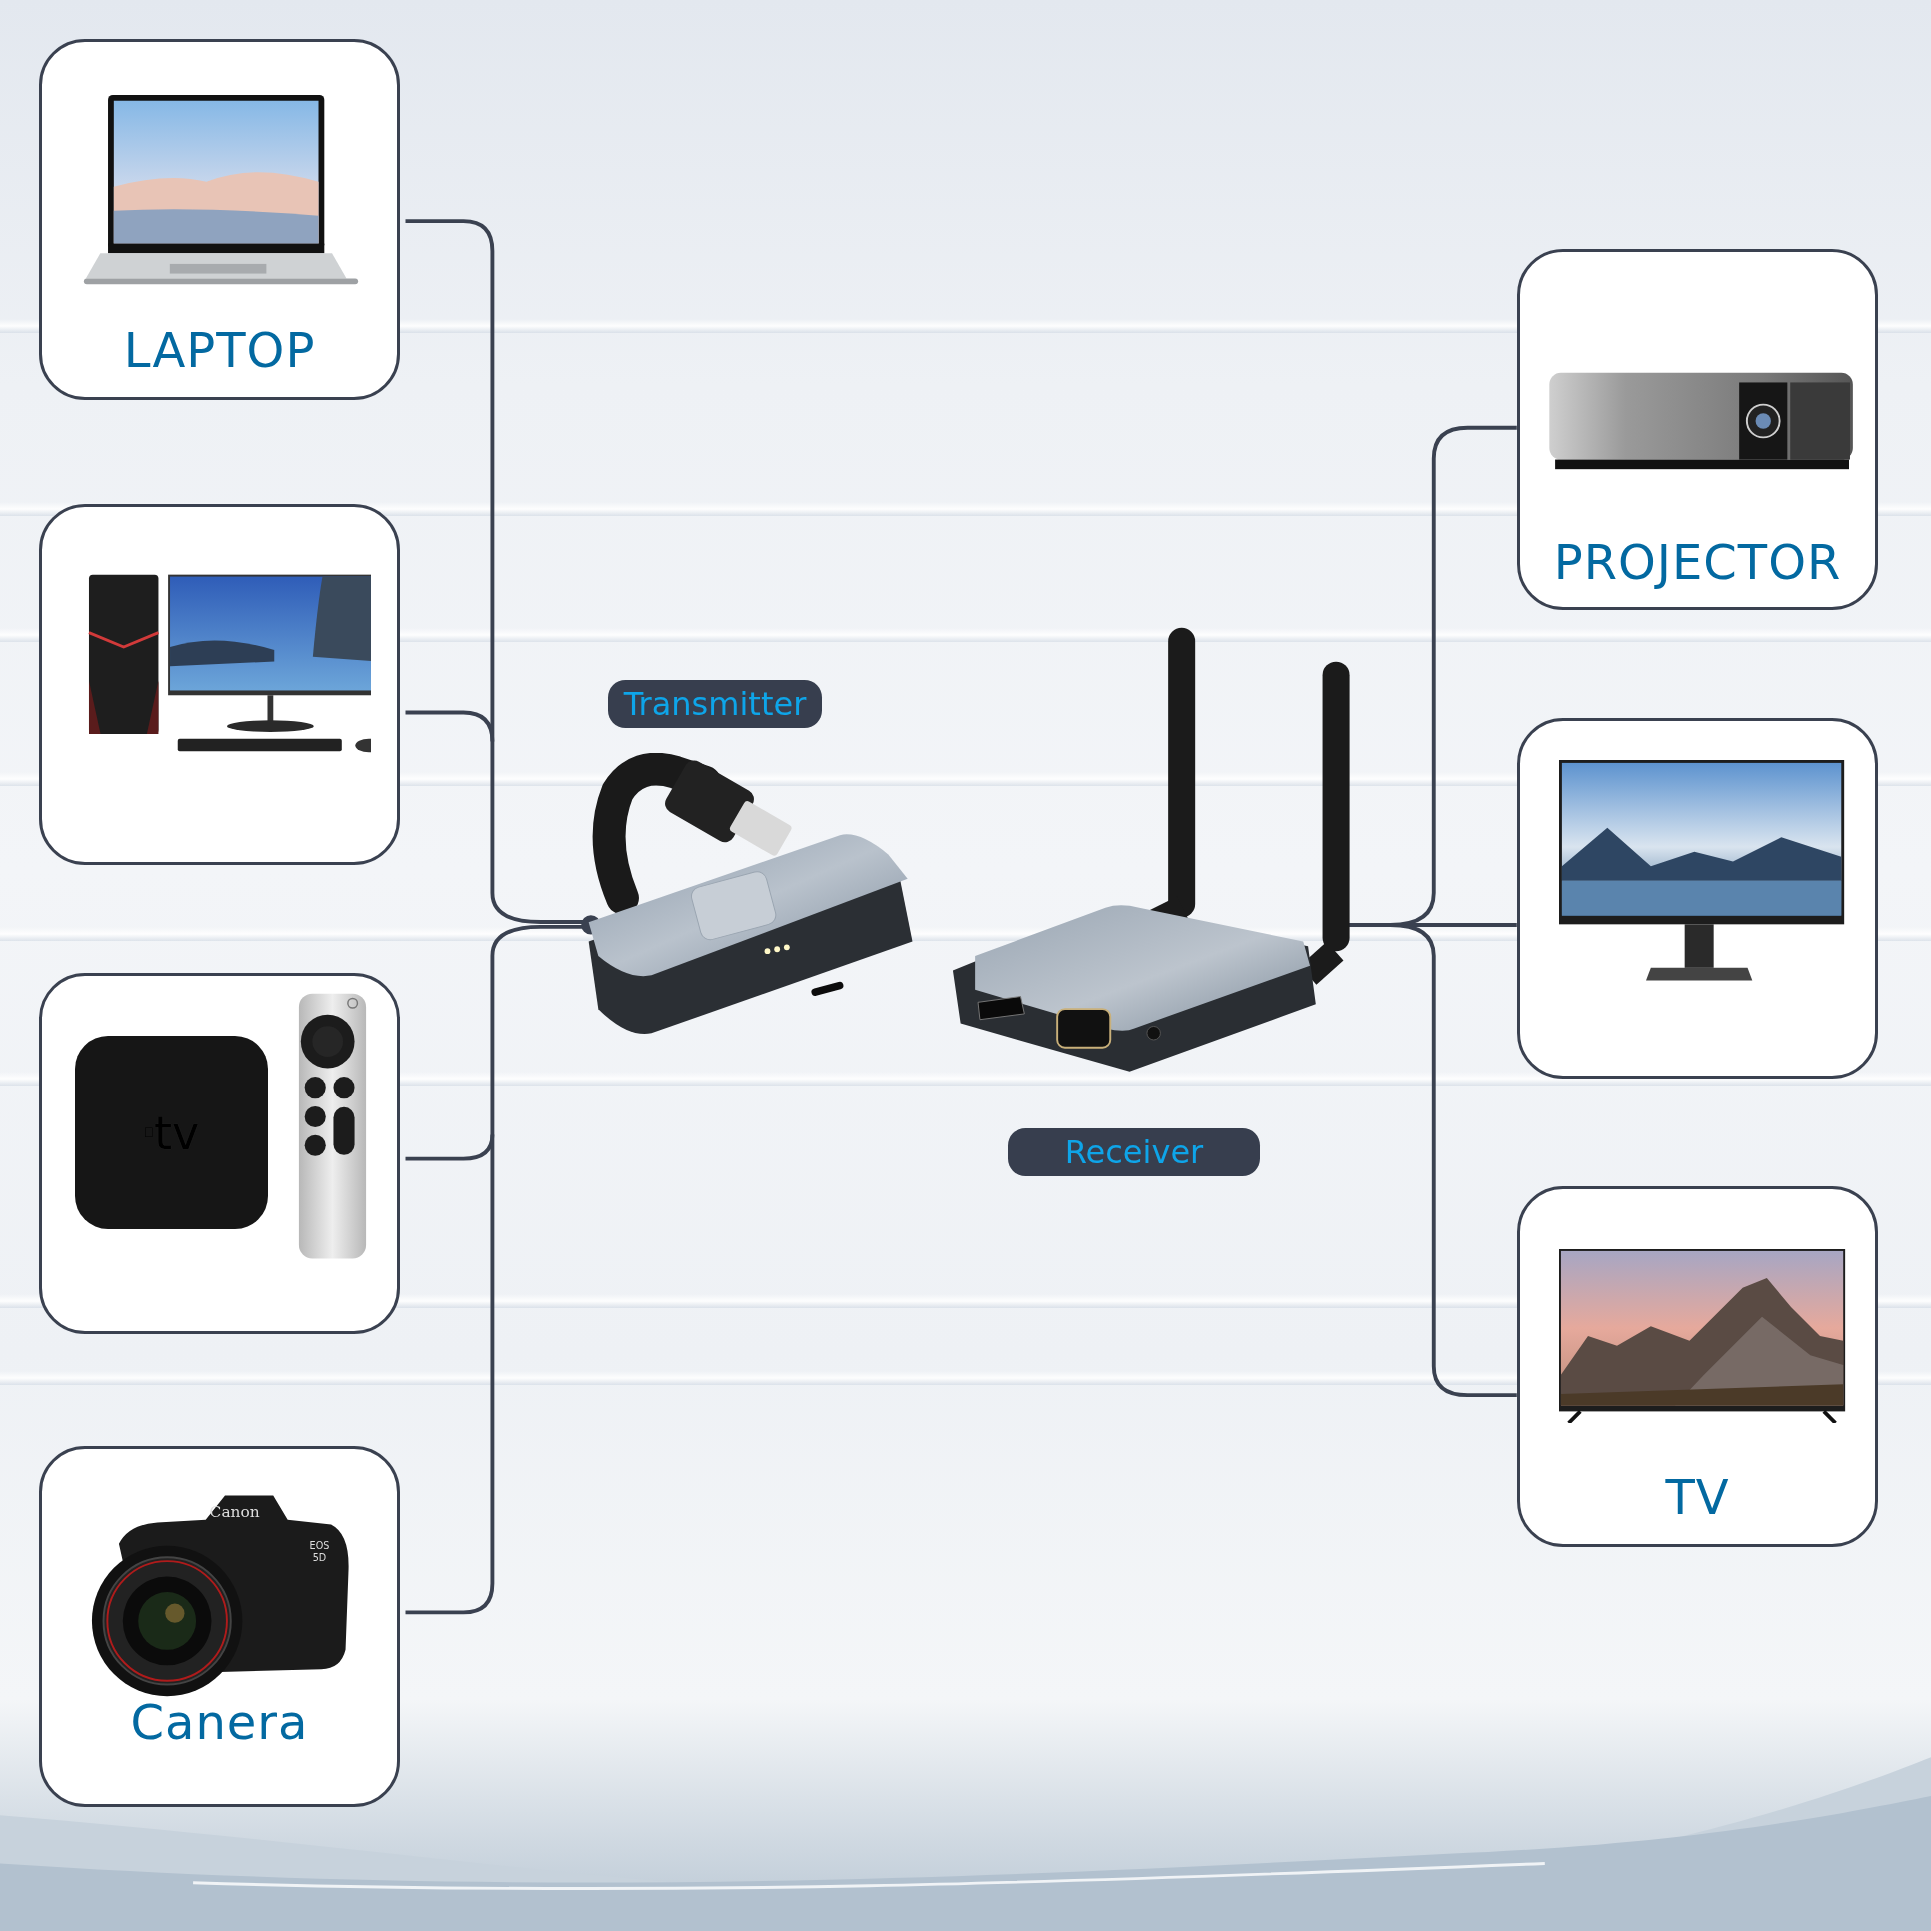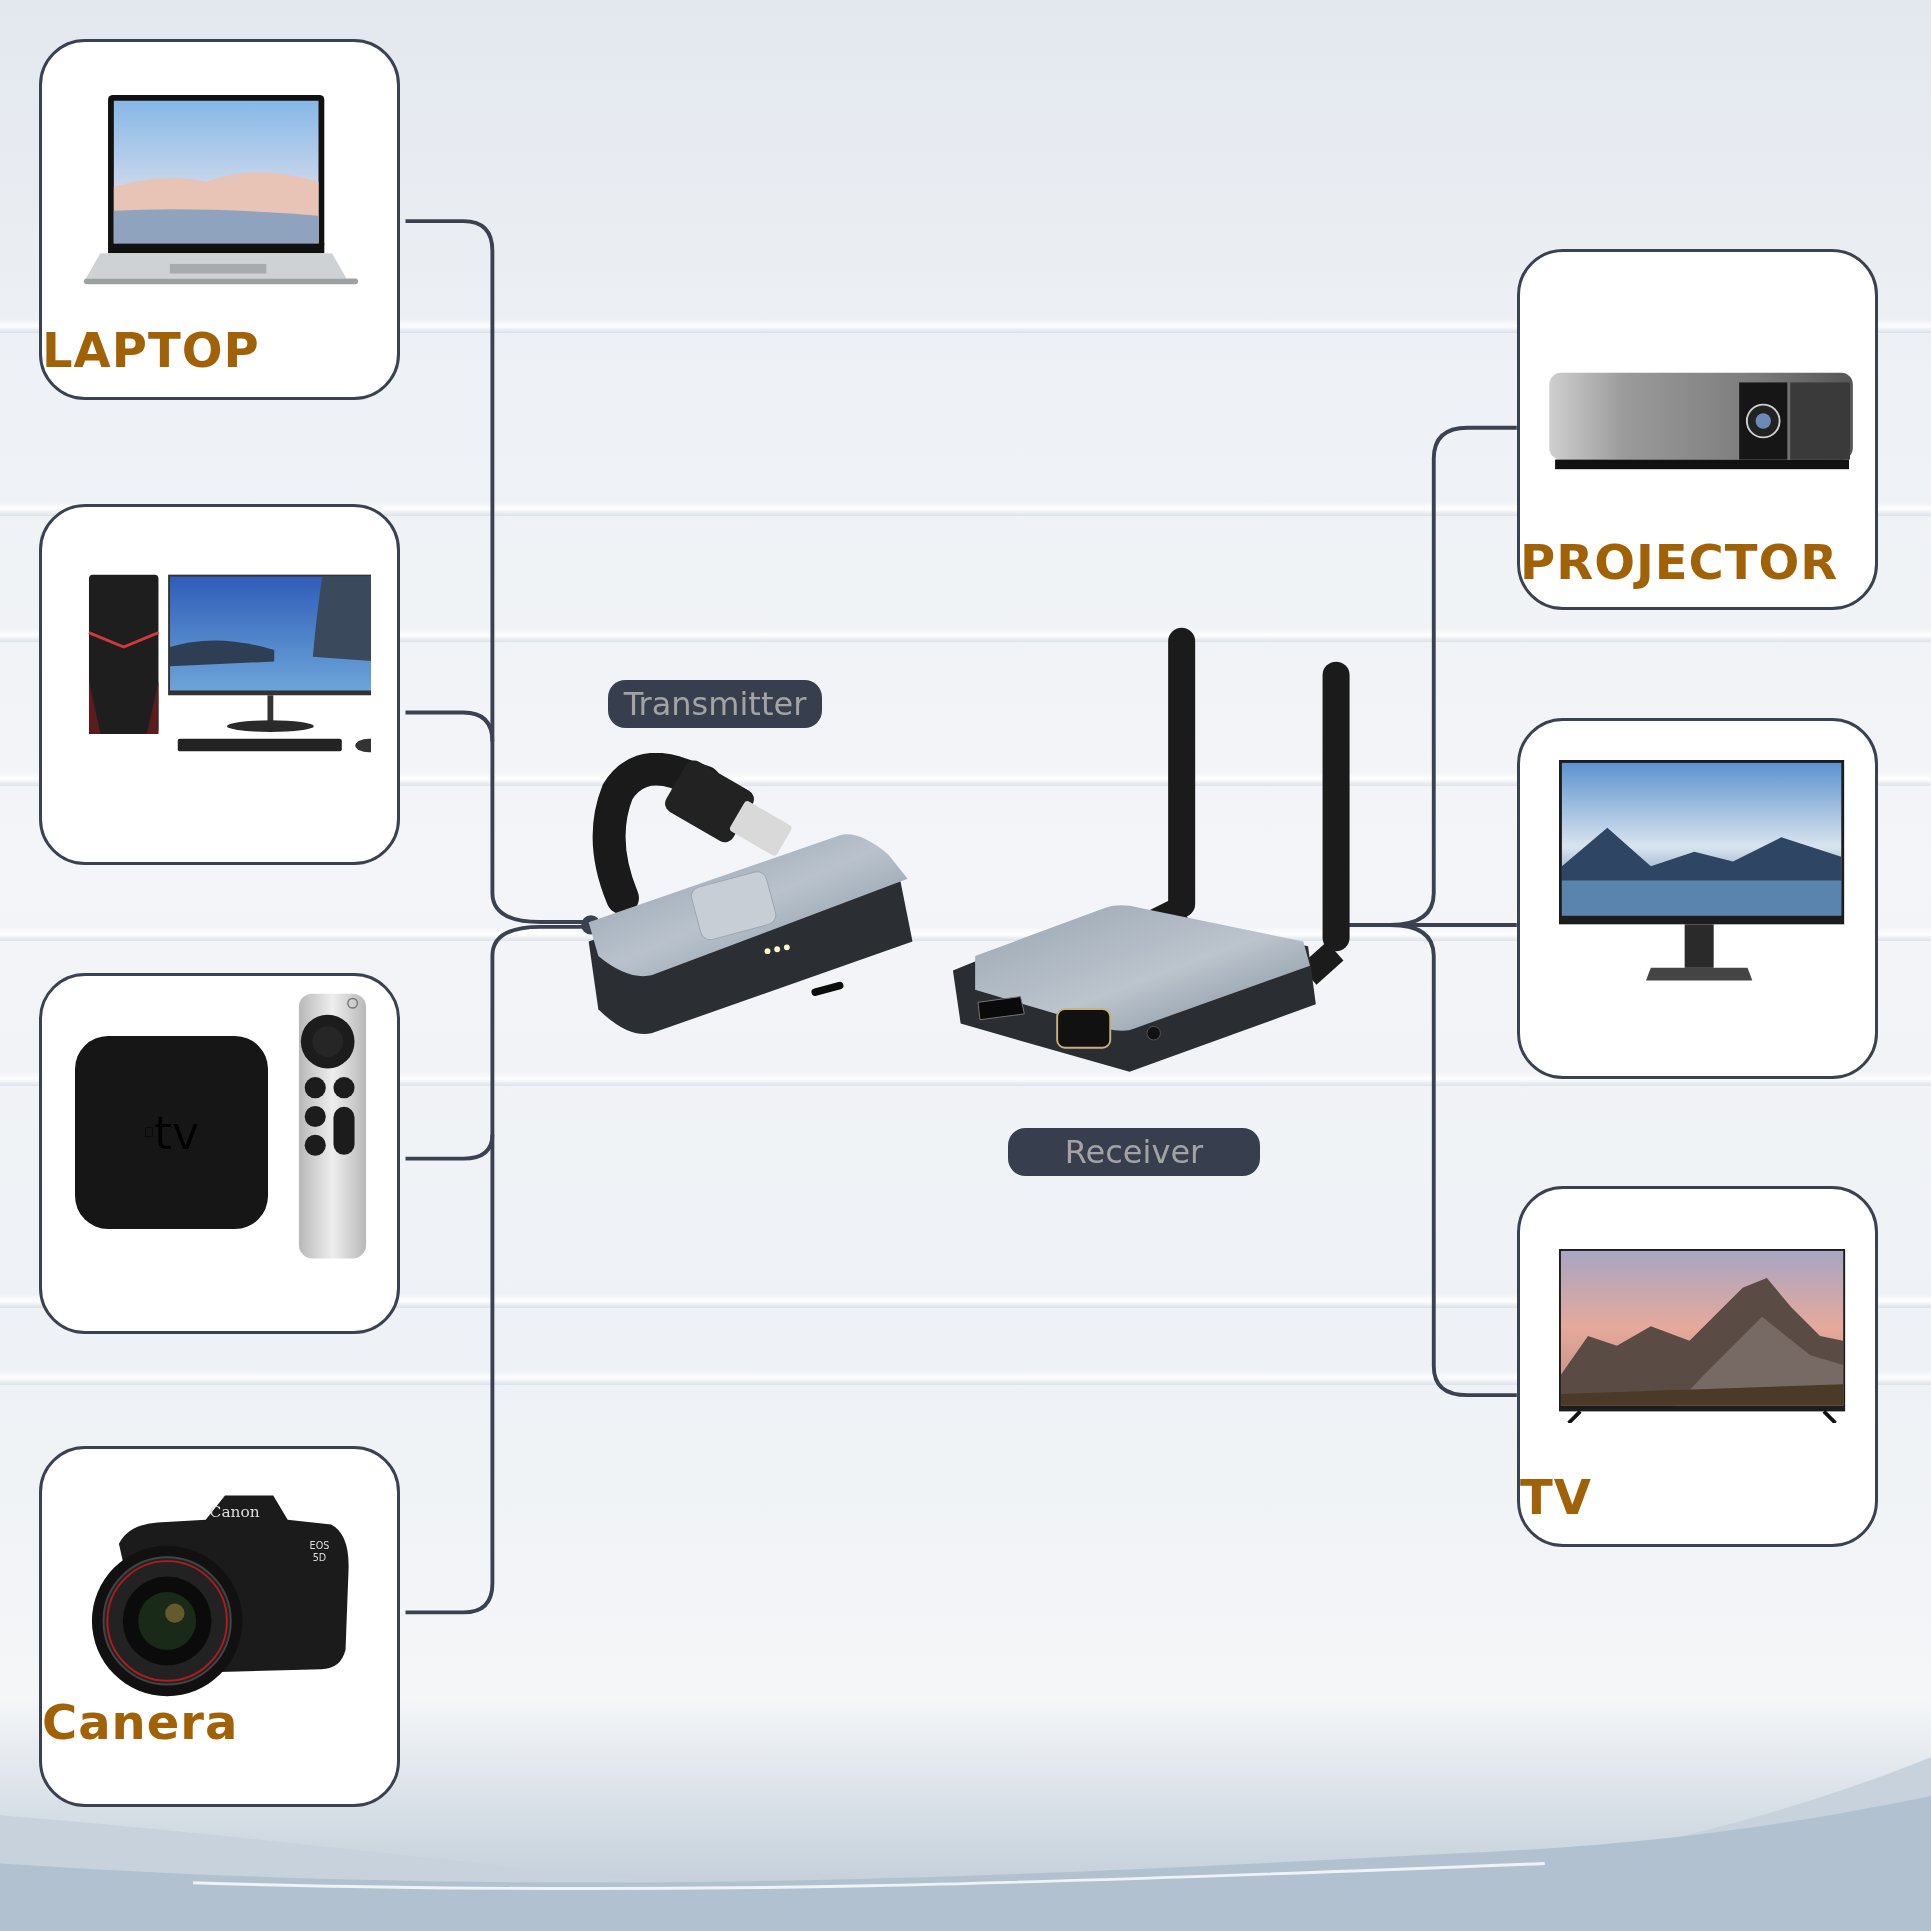--- a/index.html
+++ b/index.html
@@ -2,24 +2,24 @@
 <html><head>
 <meta charset="utf-8">
 <style>
   html,body{margin:0;padding:0;}
   body{width:1931px;height:1931px;position:relative;overflow:hidden;
     font-family:"Liberation Sans","DejaVu Sans",sans-serif;
     background:linear-gradient(180deg,#e3e8ef 0%,#eef1f5 20%,#f3f5f8 45%,#eef1f5 70%,#f4f6f8 88%,#b8c6d3 100%);}
   .stripe{position:absolute;left:0;width:1931px;height:13.5px;background:linear-gradient(180deg,rgba(255,255,255,0) 0%,rgba(255,255,255,.9) 50%,rgba(200,210,222,.5) 100%);}
   .bottom-wave{position:absolute;left:0;bottom:0;width:1931px;height:193px;}
   .card{position:absolute;width:361px;height:361px;background:#fff;border:3.9px solid #3a4150;border-radius:46px;box-sizing:border-box;}
-  .card .label{position:absolute;left:0;right:0;font-weight:700;color:#a16207;font-family:"DejaVu Sans","Liberation Sans",sans-serif;font-size:48px;letter-spacing:1px;}
+  .card .label{position:absolute;left:0;right:0;text-align:center;font-weight:400;color:#0369a1;font-family:"DejaVu Sans","Liberation Sans",sans-serif;font-size:48px;letter-spacing:1px;}
   .card .art{position:absolute;}
   .lines{position:absolute;left:0;top:0;width:1931px;height:1931px;}
-  .pill{position:absolute;background:#373e4e;color:#a3a3a3;border-radius:17.4px;font-family:"DejaVu Sans",sans-serif;font-size:32px;text-align:center;line-height:48px;height:48px;}
+  .pill{position:absolute;background:#373e4e;color:#0ea5e9;border-radius:17.4px;font-family:"DejaVu Sans",sans-serif;font-size:32px;text-align:center;line-height:48px;height:48px;}
   .device{position:absolute;}
 </style>
 </head>
 <body>
 
 <div class="stripe" style="top:319px"></div>
 <div class="stripe" style="top:502px"></div>
 <div class="stripe" style="top:628px"></div>
 <div class="stripe" style="top:772px"></div>
 <div class="stripe" style="top:927px"></div>

